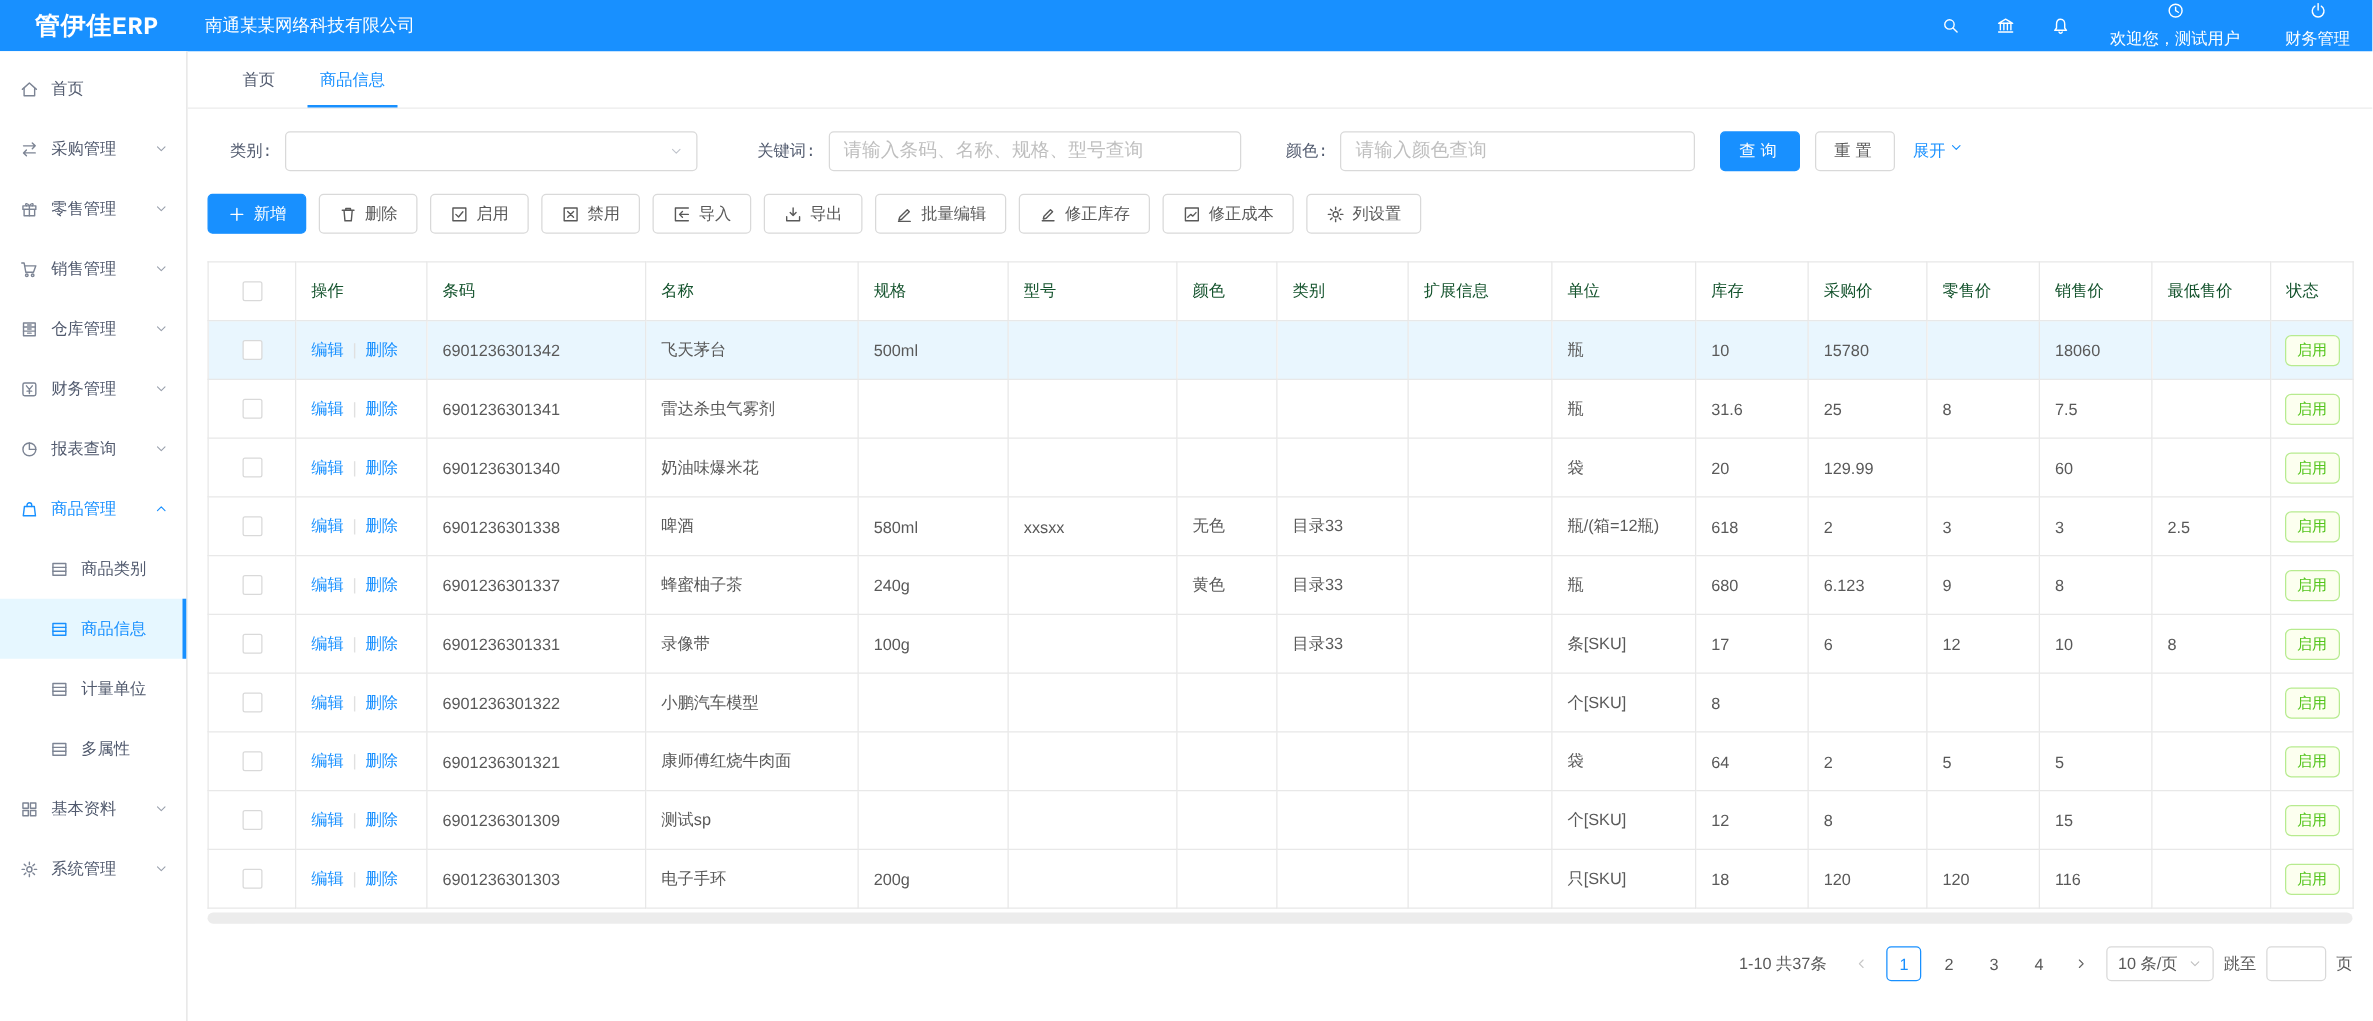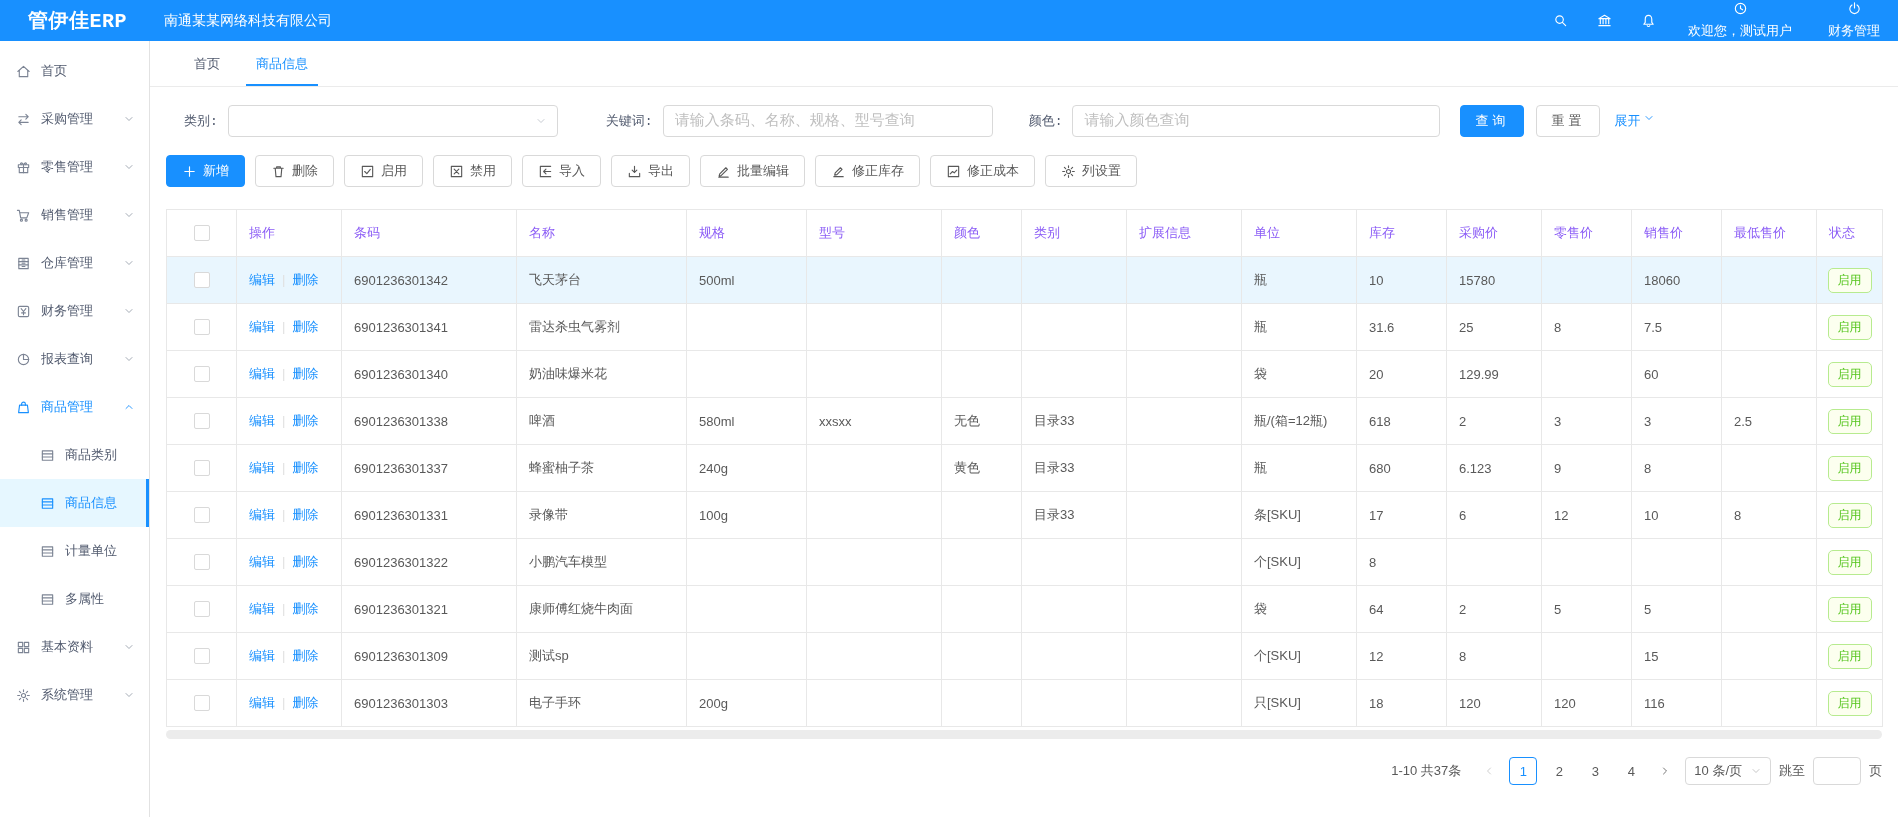--- a/index.html
+++ b/index.html
@@ -44,38 +44,38 @@
   
   .content { padding:0 16px; flex:1; }
   .filter-row { display:flex; align-items:center; margin-top:18px; padding-left:18px;font-family:Liberation Mono, monospace; }
   .f-label { color:#515a6e; margin-right:10px; white-space:nowrap; }
   .select-box { width:330px; height:32px; border:1px solid #d9d9d9; border-radius:4px; background:#fff;
     display:flex; align-items:center; justify-content:flex-end; padding-right:10px; color:#c0c4cc; cursor:pointer; }
   .text-input { height:32px; border:1px solid #d9d9d9; border-radius:4px; padding:0 11px; font-size:15px;
     color:#595959; outline:none; font-family:inherit; }
   .text-input::placeholder { color:#bfbfbf; }
   .kw-input { width:330px; margin-right:36px; }
-  .color-input { width:368px; margin-left:0; }
+  .color-input { width:284px; margin-left:0; }
   .mr48 { margin-right:48px; }
   .btn { height:32px; border-radius:4px; border:1px solid #d9d9d9; background:#fff; color:#595959;
     font-size:13px; padding:0 15px; display:inline-flex; align-items:center; gap:6px; cursor:pointer;
     font-family:inherit; white-space:nowrap; }
   .btn.primary { background:#1890ff; border-color:#1890ff; color:#fff;text-align:center; }
   .search-btn { margin-left:20px; letter-spacing:4px; padding:0 14px; }
   .reset-btn { margin-left:12px; letter-spacing:4px; padding:0 14px; }
   .expand-link { margin-left:14px; color:#1890ff; display:inline-flex; align-items:flex-start; gap:3px; cursor:pointer; }
 
   .toolbar { display:flex; align-items:center; gap:10px; margin-top:18px; }
 
   
   .grid-wrap { margin-top:22px; }
   table.grid { width:100%; border-collapse:collapse; table-layout:fixed; }
   .grid th, .grid td { border:1px solid #e8e8e8; height:47px; padding:0 12px; text-align:left;
     font-weight:400; white-space:nowrap; overflow:hidden; }
-  .grid th { color:#8b5cf6; background:#fff; }
+  .grid th { color:#14532d; background:#fff; }
   .grid td { color:#595959; }
   .grid .c-center { text-align:center; padding:0; }
   tr.hl td { background:#e9f6fe; }
   .checkbox { display:inline-block; width:16px; height:16px; border:1px solid #d9d9d9; border-radius:2px;
     background:#fff; vertical-align:middle; cursor:pointer; }
   .link { color:#1890ff; cursor:pointer; }
   .sep { color:#e0e0e0; margin:0 7px; }
   .badge { display:inline-block; padding:3px 9px; border:1px solid #b7eb8f; color:#52c41a;
     background:#fcffef; border-radius:5px; font-size:12px; cursor:pointer; }
 

